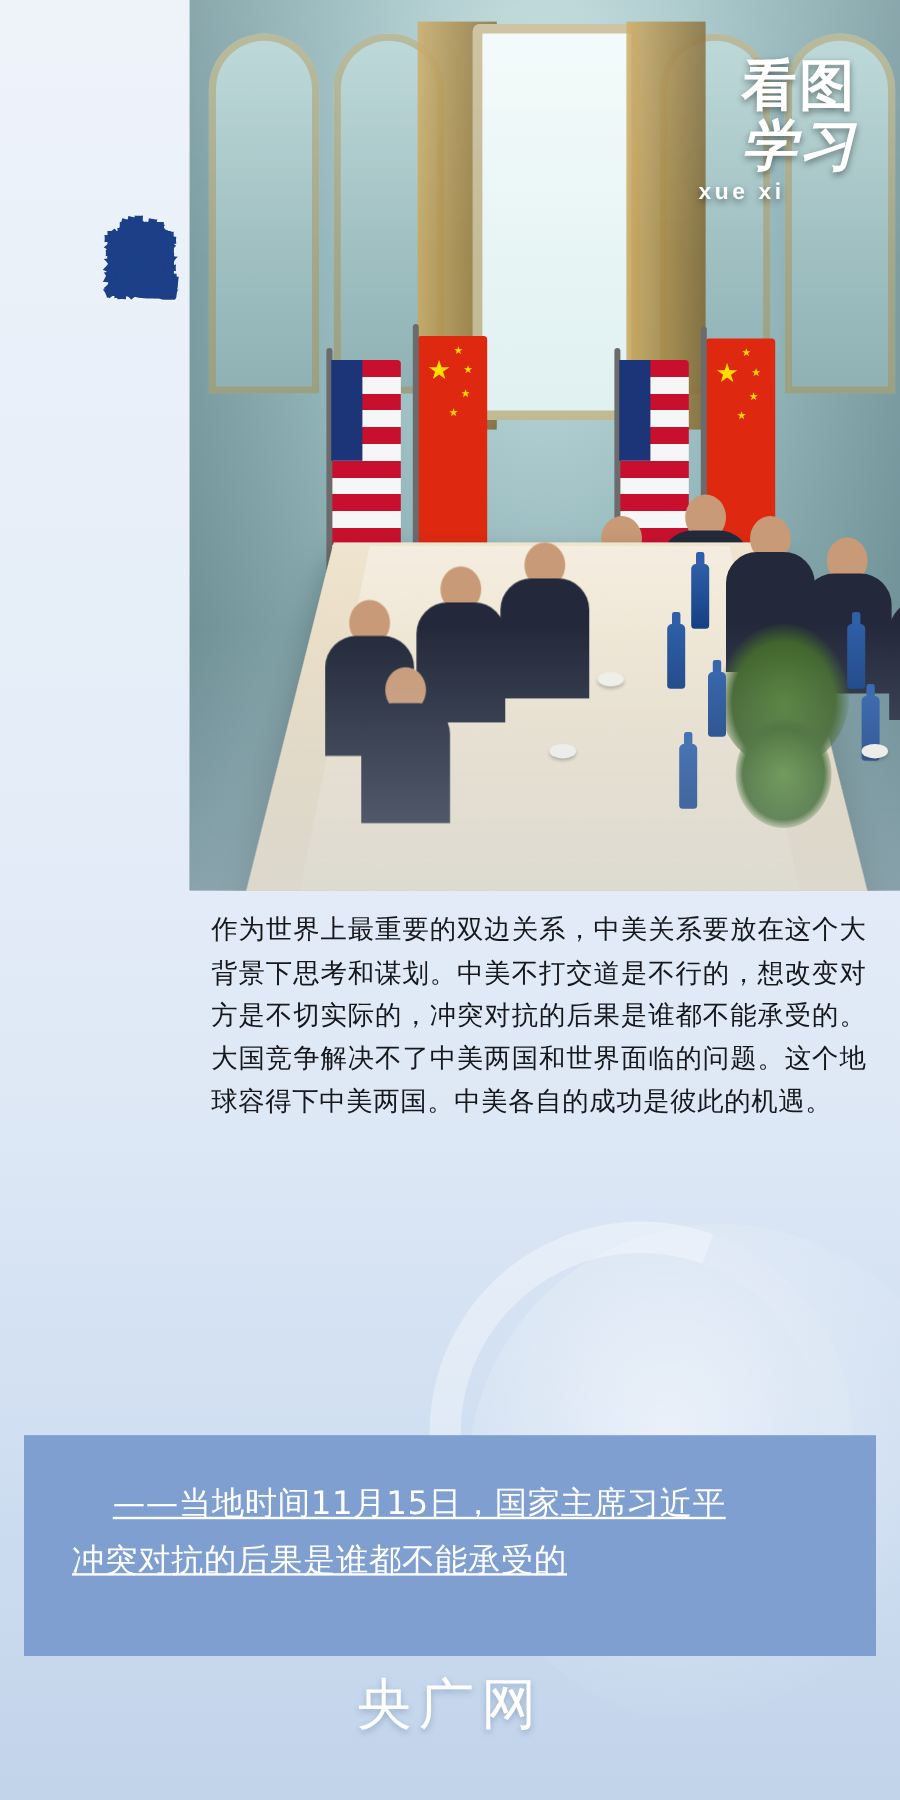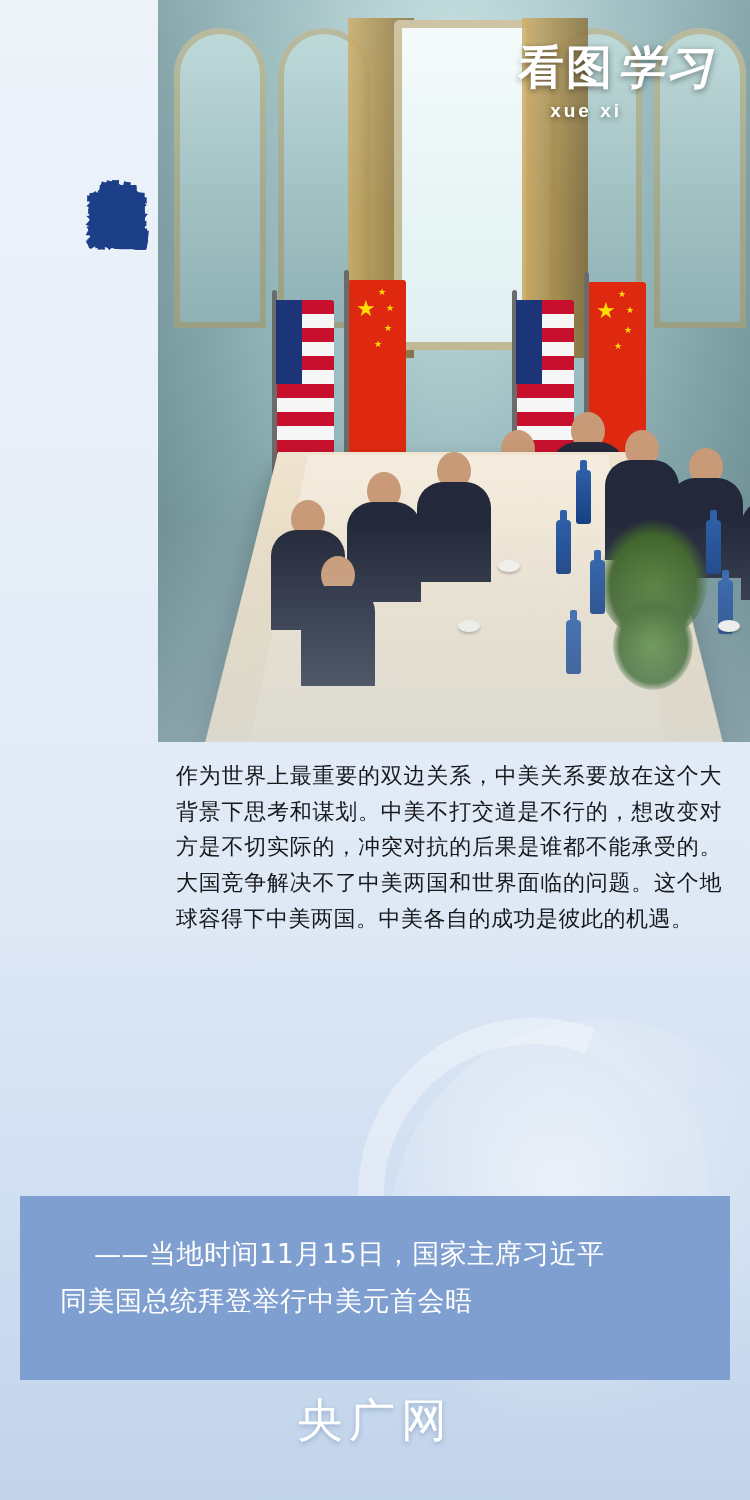--- a/index.html
+++ b/index.html
@@ -143,27 +143,27 @@
     position:absolute;inset:0;
     background:linear-gradient(180deg,rgba(255,255,255,0.10) 0%,rgba(255,255,255,0) 30%,rgba(255,255,255,0) 70%,rgba(210,226,240,0.35) 100%);
   }
 
   
   .brand{
     position:absolute;right:36px;top:48px;text-align:right;z-index:6;
     color:#fff;text-shadow:0 2px 6px rgba(0,0,0,.45);
   }
   .brand .cn{
-    font-family:Liberation Mono, monospace;
+    font-family:Liberation Sans, sans-serif;
     font-size:46px;font-weight:700;letter-spacing:2px;line-height:1;
-    display:flex;align-items:flex-end;justify-content:flex-end;gap:4px;
+    display:flex;align-items:flex-end;justify-content:flex-end;gap:4px;flex-direction:column;
   }
   .brand .cn .big{font-size:46px;font-style:italic;font-weight:700;}
   .brand .py{
-    font-size:19px;font-weight:700;letter-spacing:3px;margin-top:6px;margin-right:92px;
+    font-size:19px;font-weight:700;letter-spacing:3px;margin-top:6px;margin-right:60px;
   }
 
   
   .headline{
     position:absolute;left:42px;top:128px;width:108px;
     font-family:"DejaVu Sans","Liberation Sans",sans-serif;
     font-size:62px;line-height:1.02;font-weight:700;
     color:#1c3f88;
     letter-spacing:1px;
     writing-mode:vertical-rl;
@@ -184,21 +184,21 @@
   
   .attrib{
     position:absolute;left:20px;top:1196px;width:710px;height:184px;
     background:#7e9fd0;
     color:#ffffff;
     padding:34px 40px;
     box-sizing:border-box;
   }
   .attrib .line{
     font-family:"DejaVu Sans","Liberation Sans",sans-serif;
-    font-size:27px;line-height:1.75;letter-spacing:.5px;
+    font-size:27px;line-height:1.75;letter-spacing:.5px;text-decoration:underline;
   }
   .attrib .line.l1{text-indent:34px;}
 
   
   .footer{
     position:absolute;left:0;right:0;bottom:48px;text-align:center;
   }
   .footer .logo{
     display:inline-block;
     font-family:"DejaVu Sans","Liberation Sans",sans-serif;
@@ -309,20 +309,20 @@
     </div>
     <div class="py">xue xi</div>
   </div>
 
   <div class="headline">中美各自的成功是彼此的机遇</div>
 
   <div class="quote">作为世界上最重要的双边关系，中美关系要放在这个大背景下思考和谋划。中美不打交道是不行的，想改变对方是不切实际的，冲突对抗的后果是谁都不能承受的。大国竞争解决不了中美两国和世界面临的问题。这个地球容得下中美两国。中美各自的成功是彼此的机遇。</div>
 
   <div class="attrib">
     <div class="line l1">——当地时间11月15日，国家主席习近平</div>
-    <div class="line">同美国总统拜登举行中美元首会晤</div>
+    <div class="line">冲突对抗的后果是谁都不能承受的</div>
   </div>
 
   <div class="footer">
     <span class="logo">央广网</span>
   </div>
 
 </div>
 
 </body></html>

